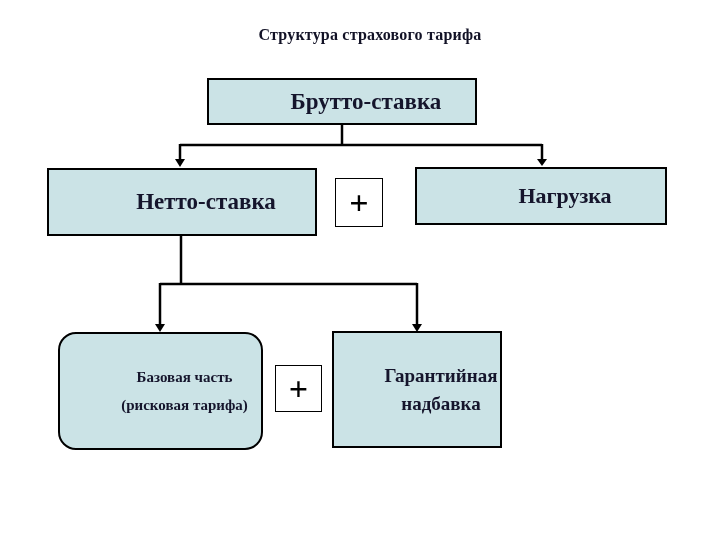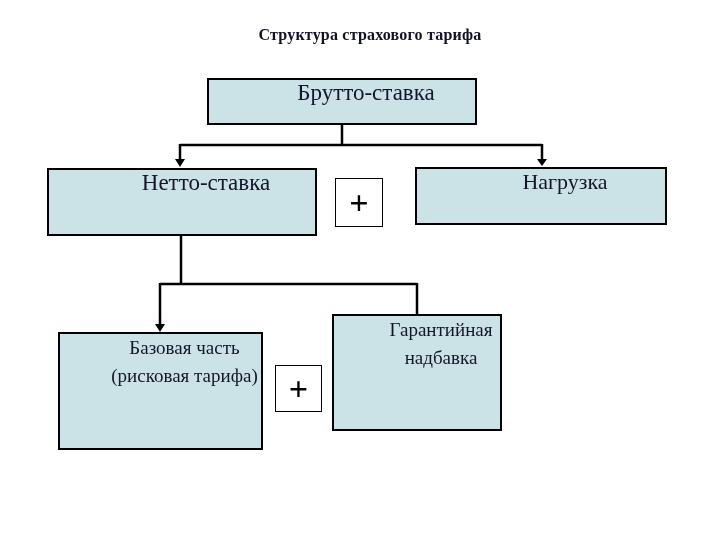--- a/index.html
+++ b/index.html
@@ -21,34 +21,34 @@
     font-size: 16px;
     font-weight: bold;
     color: #121226;
     letter-spacing: 0.2px;
   }
   .node {
     position: absolute;
     background: #cbe3e6;
     border: 2px solid #000000;
     color: #15152c;
-    font-weight: normal;
+    font-weight: bold;
     display: flex;
     flex-direction: column;
     align-items: center;
-    justify-content: flex-start;
+    justify-content: center;
     text-align: center;
     padding-left: 48px;
   }
   .node .line { display: block; }
   #box-brutto   { left: 207px; top:  78px; width: 270px; height: 47px;  font-size: 23px; }
   #box-netto    { left:  47px; top: 168px; width: 270px; height: 68px;  font-size: 23px; }
   #box-nagruzka { left: 415px; top: 167px; width: 252px; height: 58px;  font-size: 22px; }
-  #box-bazovaya     { left:  58px; top: 332px; width: 205px; height: 118px; font-size: 19px; line-height: 28px; }
-  #box-garantiynaya { left: 332px; top: 314px; width: 170px; height: 117px; font-size: 19px; line-height: 28px; }
+  #box-bazovaya     { left:  58px; top: 332px; width: 205px; height: 118px; font-size: 15px; line-height: 28px; border-radius: 18px; }
+  #box-garantiynaya { left: 332px; top: 331px; width: 170px; height: 117px; font-size: 19px; line-height: 28px; }
   .plus-box {
     position: absolute;
     background: #ffffff;
     border: 1.5px solid #000000;
     color: #000000;
     font-weight: bold;
     font-size: 34px;
     display: flex;
     align-items: center;
     justify-content: center;

